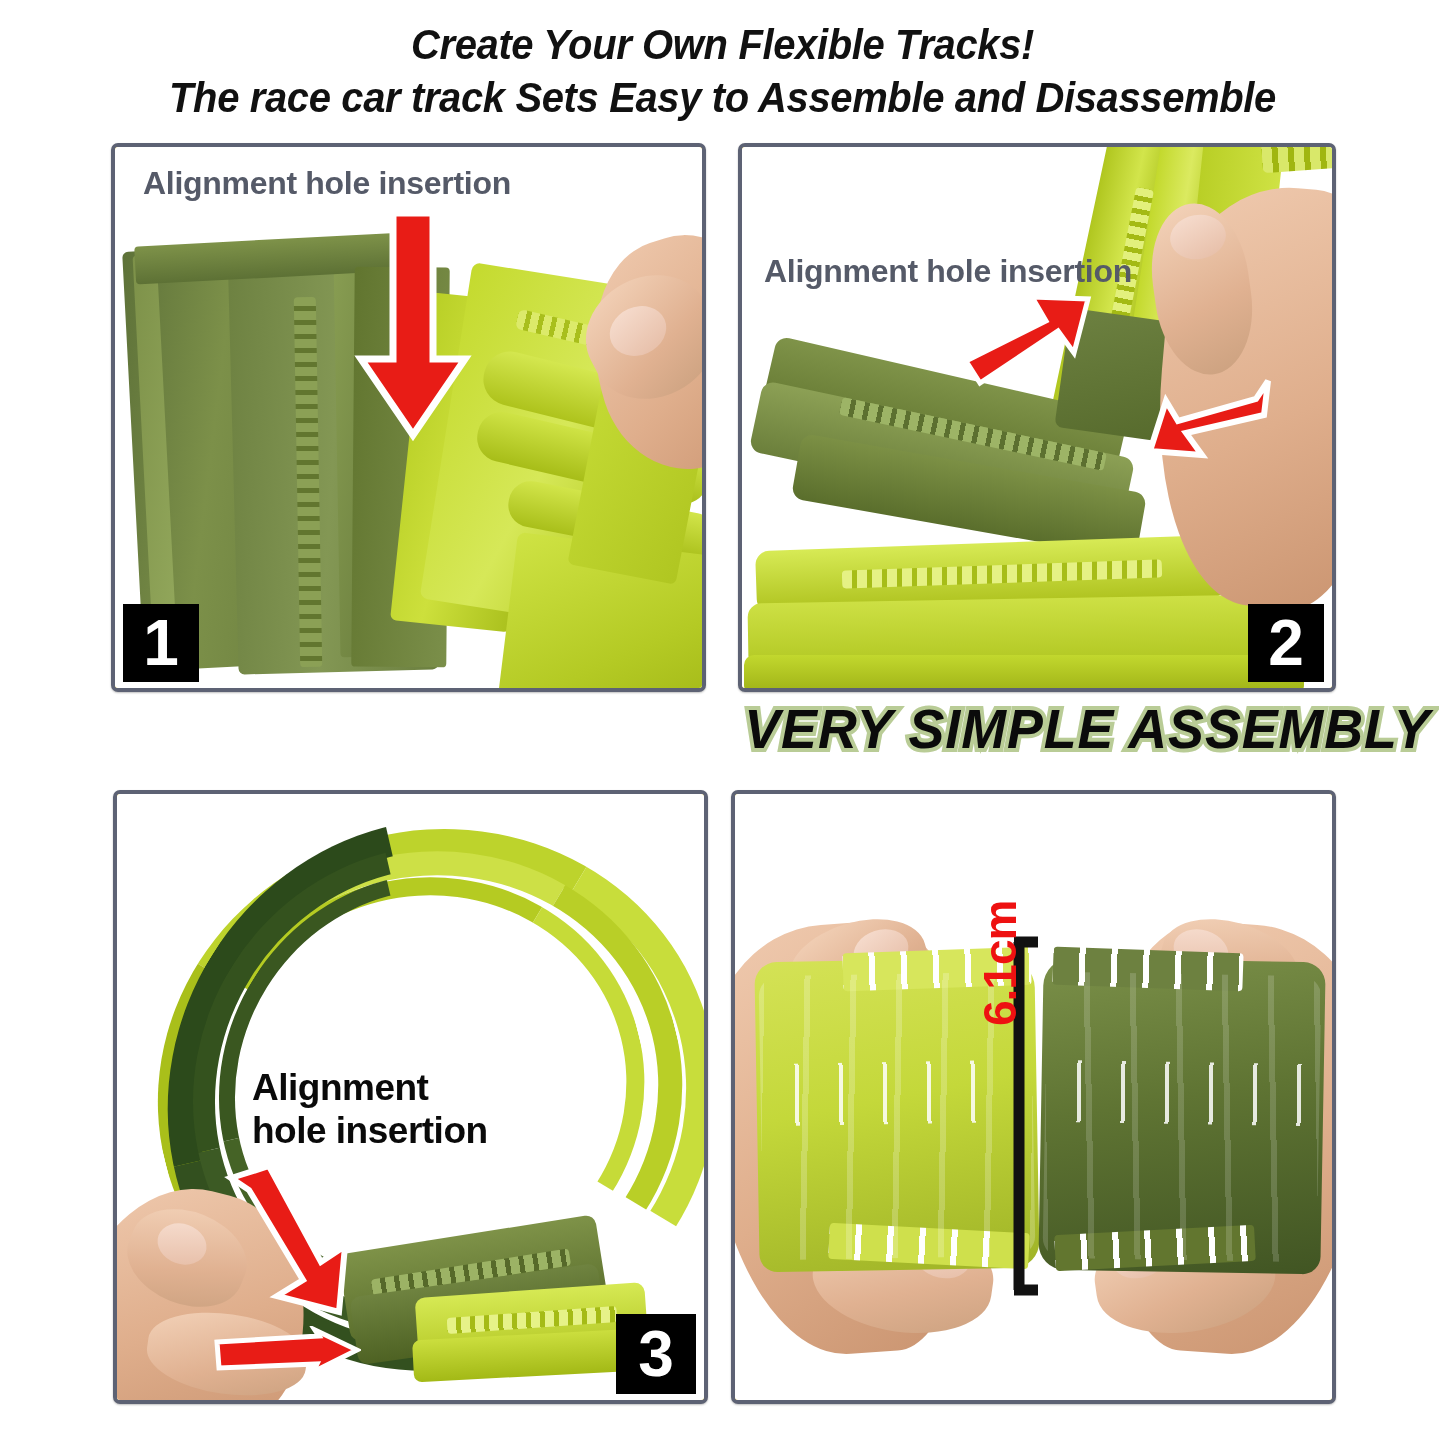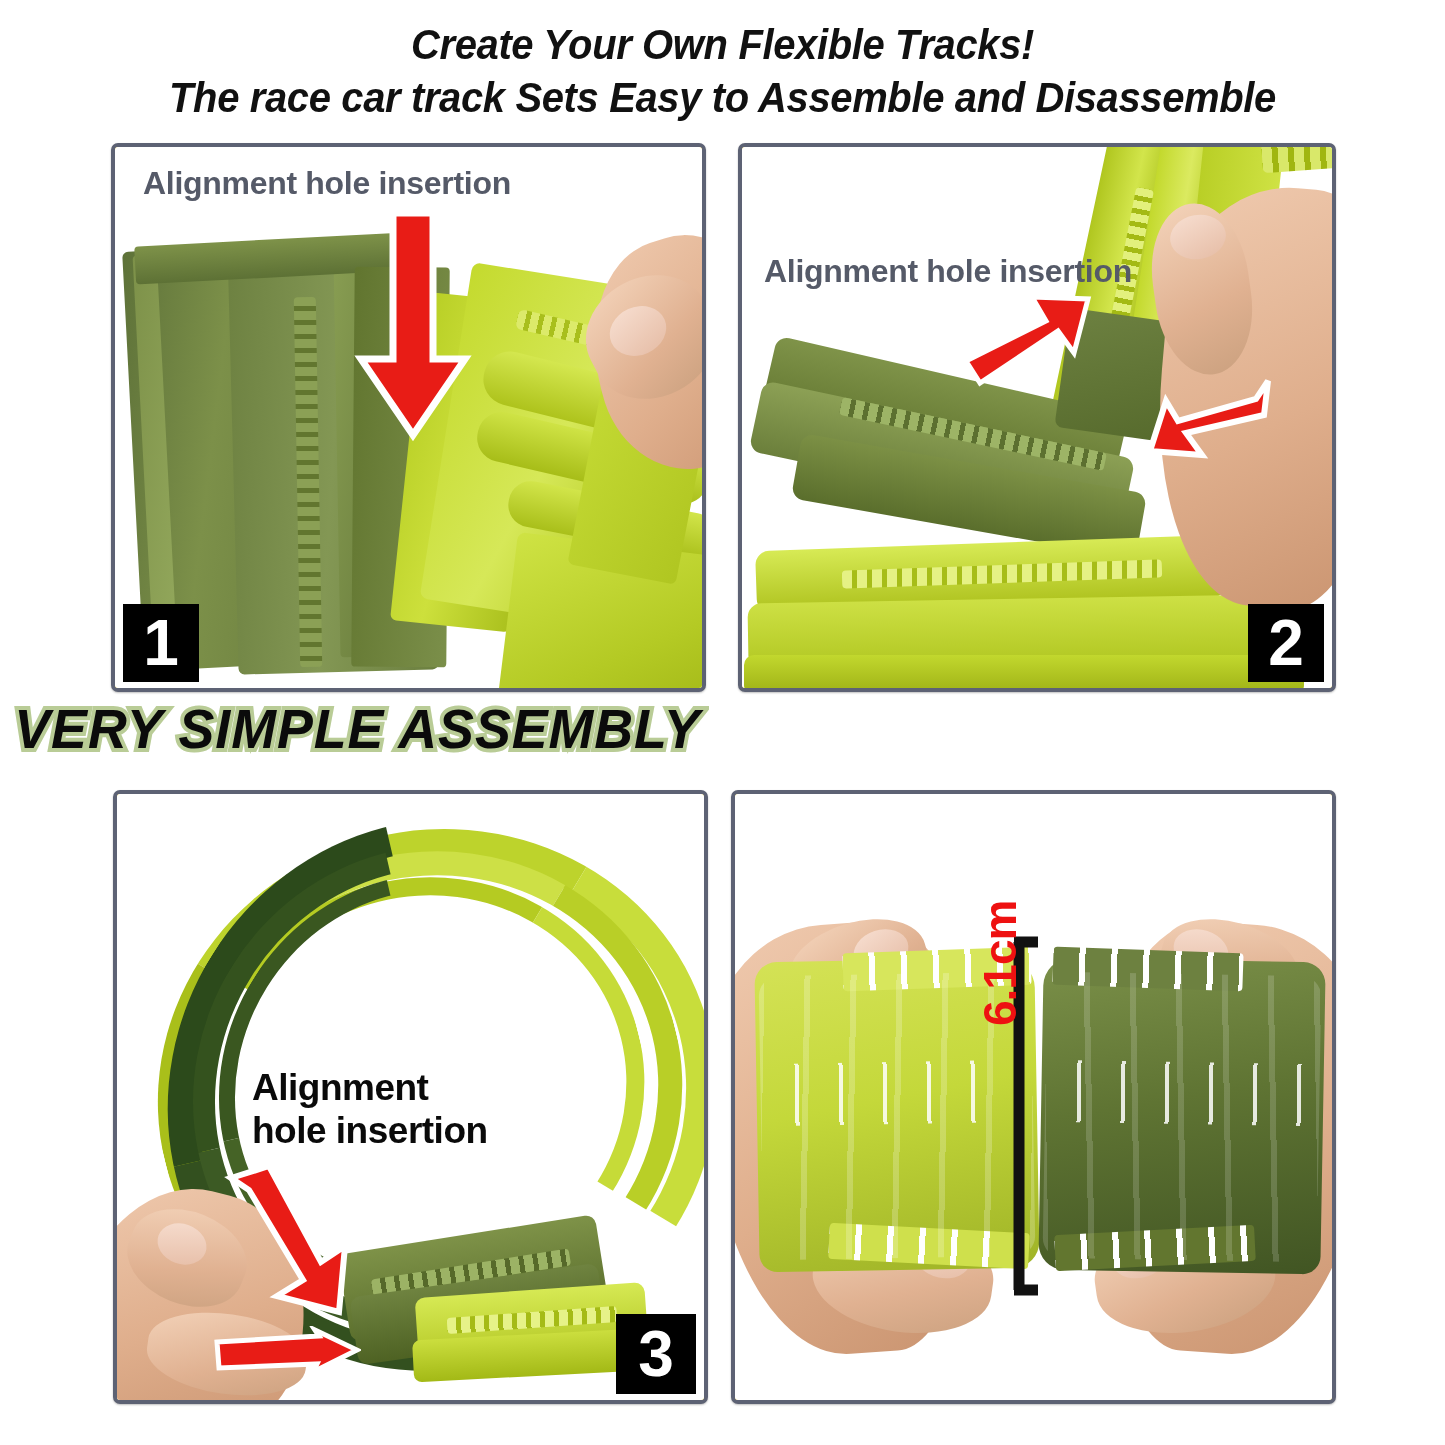--- a/index.html
+++ b/index.html
@@ -19,21 +19,21 @@
     font-weight:bold;font-style:italic;
     font-size:43px;line-height:53px;
     letter-spacing:-0.4px;
     transform:scaleX(0.93);
   }
   .headline .l1{display:block;font-size:43px;}
   .headline .l2{display:block;font-size:43px;}
 
   
   .banner{
-    position:absolute;left:0;top:698px;width:1445px;text-align:left;
+    position:absolute;left:0;top:698px;width:1445px;text-align:right;
     z-index:40;
   }
   .banner span{
     display:inline-block;
     font-weight:bold;font-style:italic;
     font-size:56px;line-height:62px;
     color:#0b0b0b;
     letter-spacing:1px;
     transform:scaleX(0.96);
     -webkit-text-stroke:8px #b9cc96;

